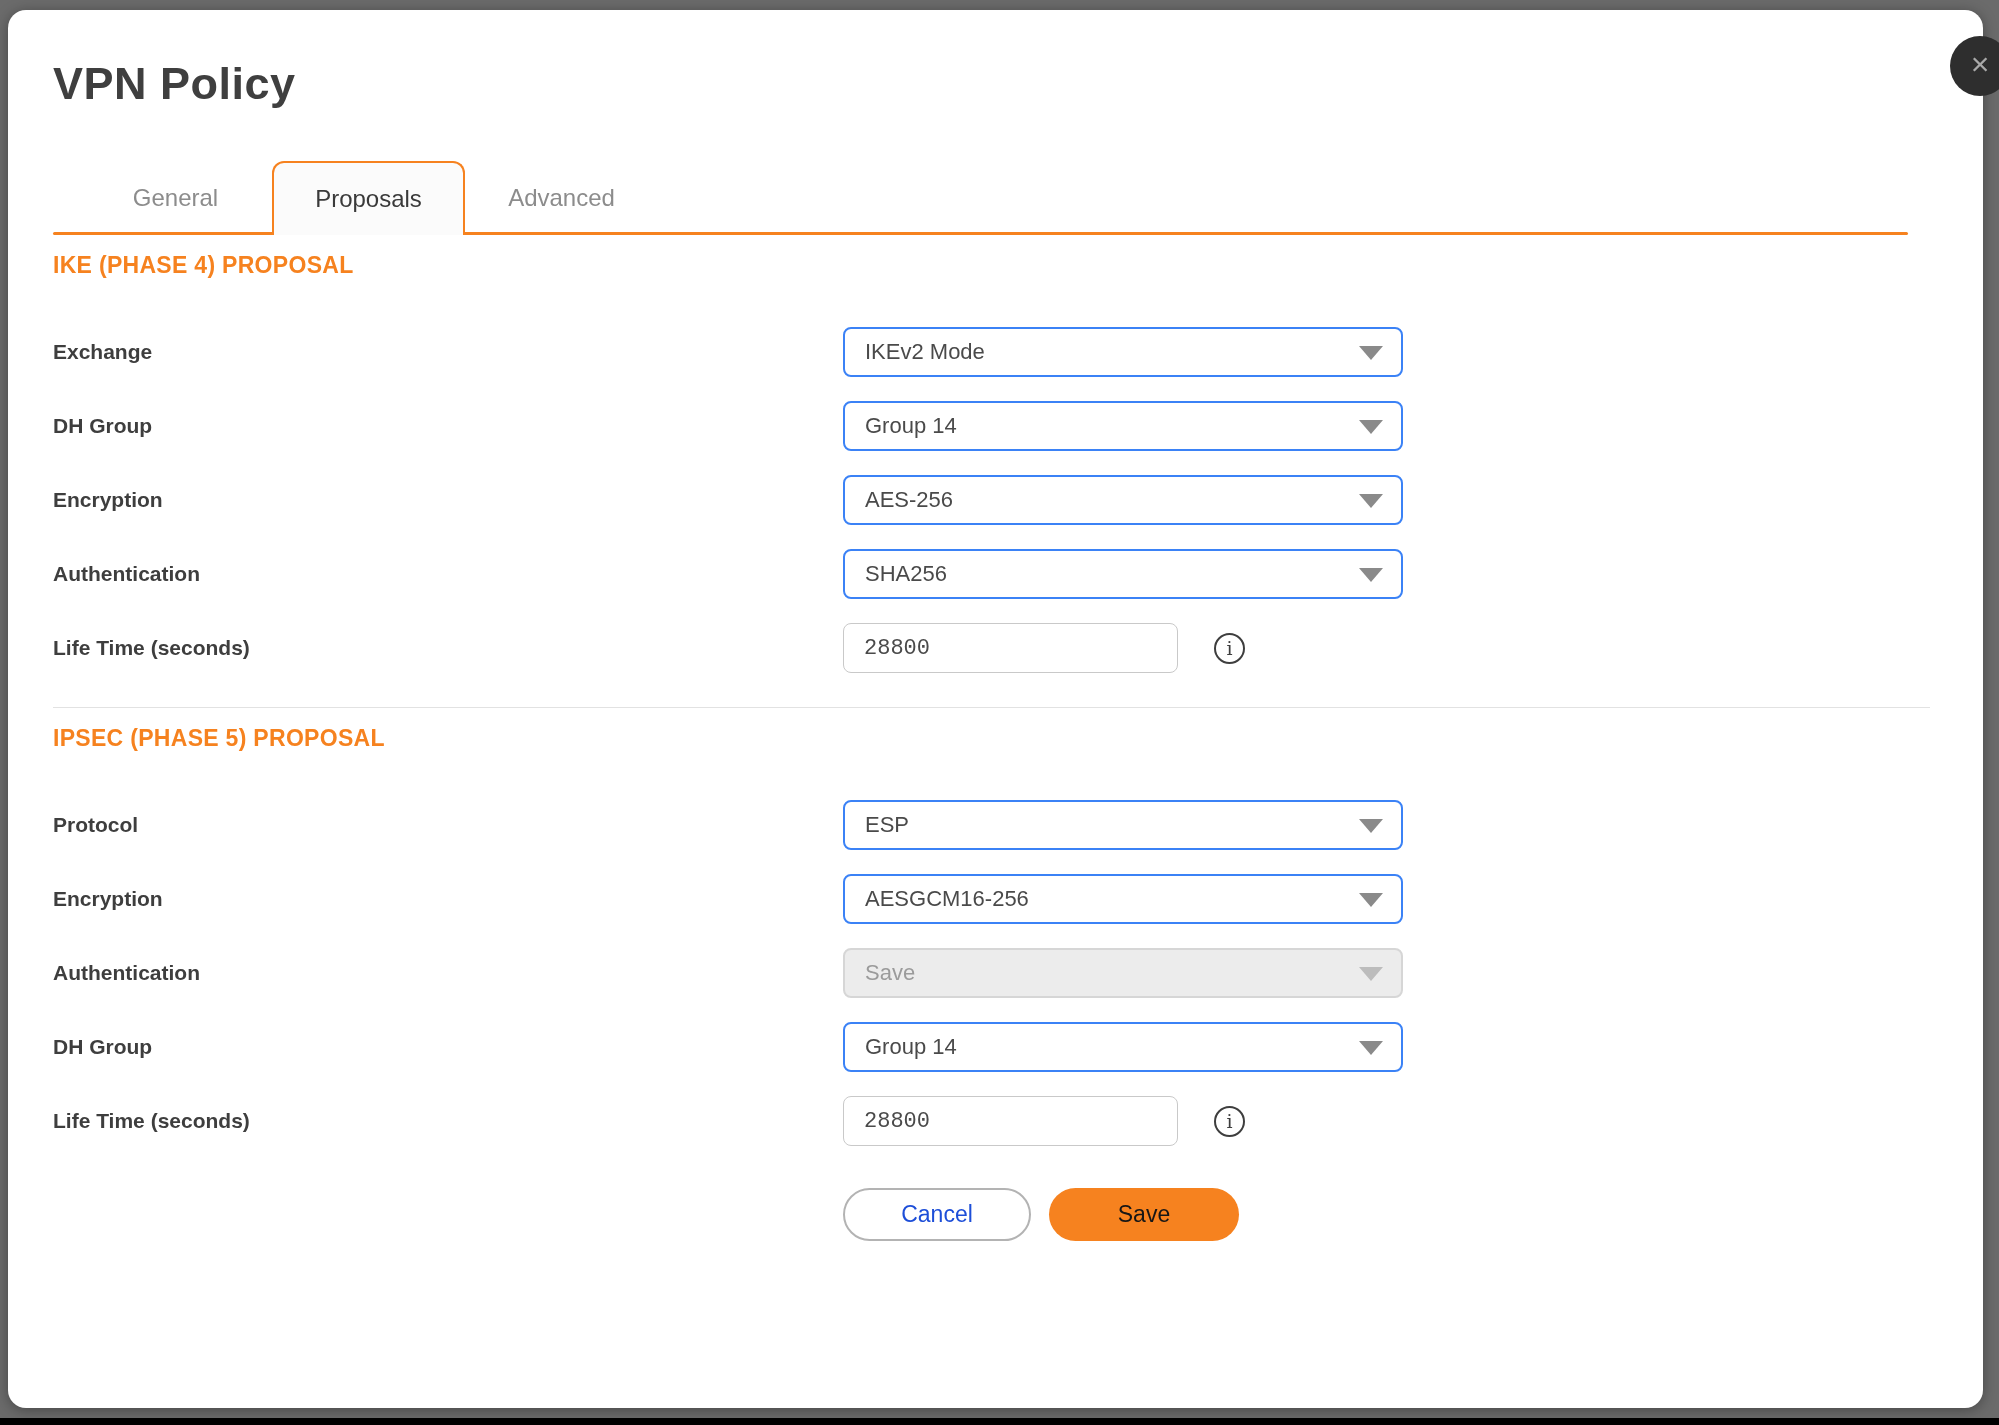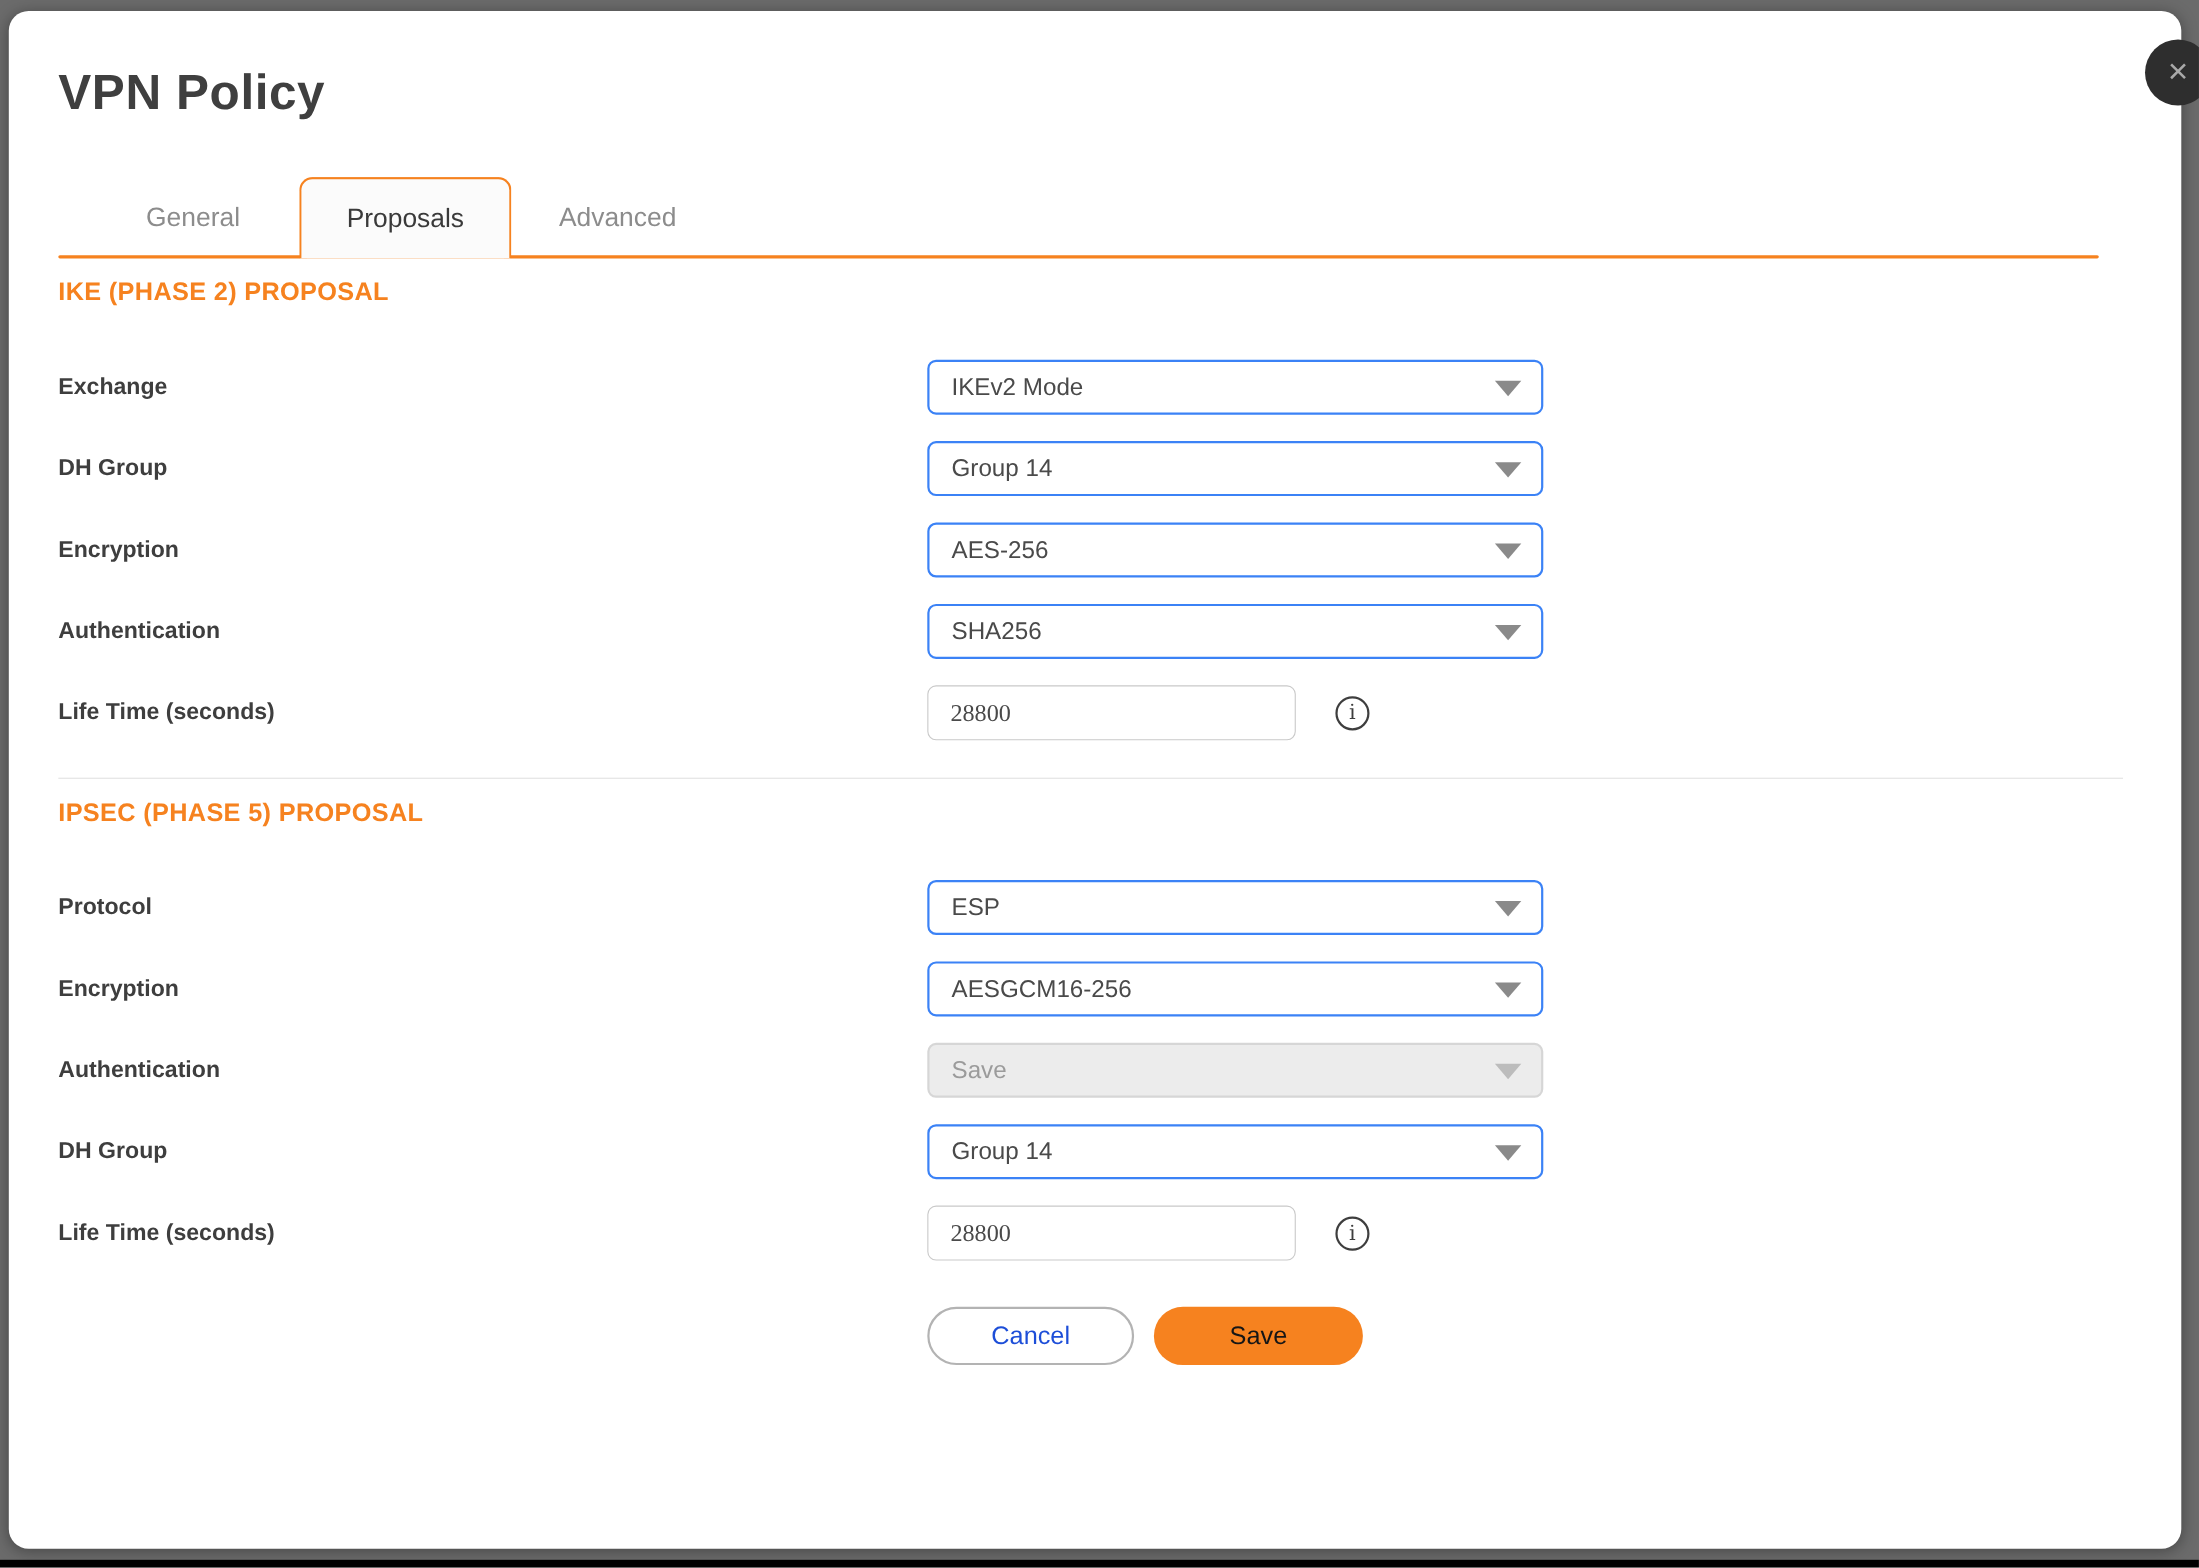--- a/index.html
+++ b/index.html
@@ -94,21 +94,21 @@
   }
   .dropdown.disabled {
     background: #ececec; color: #9b9b9b; border-color: #d6d6d6;
     cursor: default;
   }
   .dropdown.disabled .arrow { border-top-color: #bcbcbc; }
   .text-input {
     flex: 0 0 335px; height: 50px;
     border: 1px solid #c9c9c9; border-radius: 8px;
     padding: 0 20px; font-size: 22px; color: #4a4a4a;
-    font-family: Liberation Serif, serif;
+    font-family: Liberation Mono, monospace;
     outline: none; background: #fff;
   }
   .info-icon {
     margin-left: 36px;
     width: 31px; height: 31px; border-radius: 50%;
     border: 2px solid #3e3e3e;
     display: flex; align-items: center; justify-content: center;
     font-family: "DejaVu Serif", serif;
     font-size: 19px; color: #3e3e3e; cursor: pointer;
     user-select: none;
@@ -155,21 +155,21 @@
 <div class="dialog">
 
   <h1 class="title">VPN Policy</h1>
 
   <div class="tabs">
     <div class="tab">General</div>
     <div class="tab active">Proposals</div>
     <div class="tab">Advanced</div>
   </div>
 
-  <h2 class="section-heading">IKE (PHASE 2) PROPOSAL</h2>
+  <h2 class="section-heading">IKE (PHASE 4) PROPOSAL</h2>
 
   <div class="rows">
 
     <div class="form-row">
       <div class="form-label">Exchange</div>
       <div class="dropdown">
         <span>IKEv2 Mode</span>
         <span class="arrow"></span>
       </div>
     </div>

